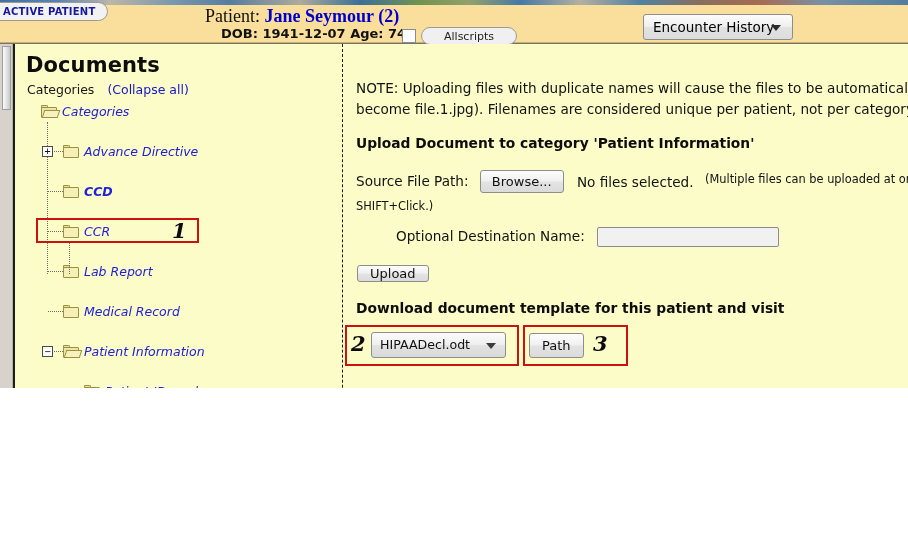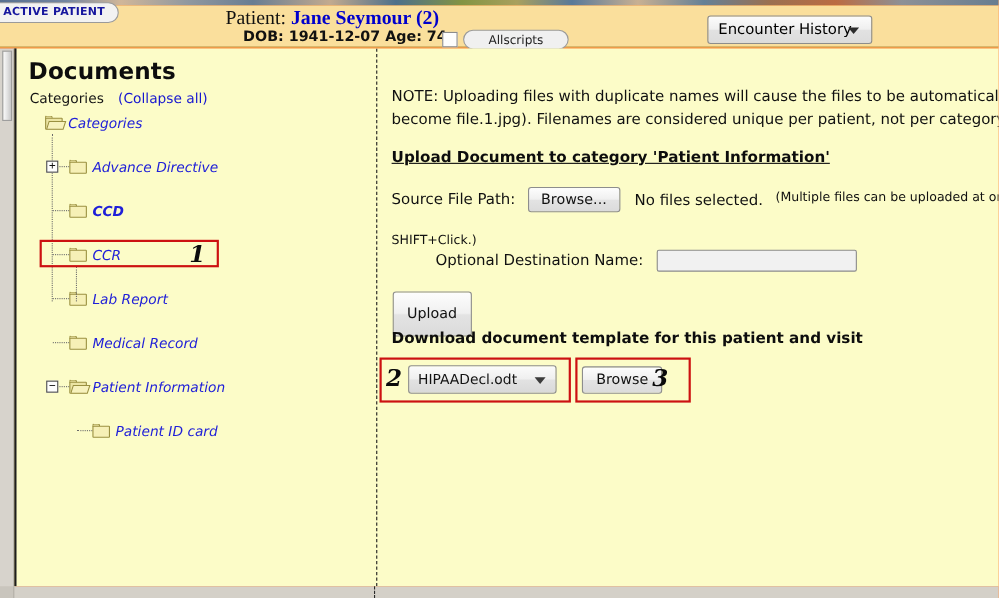--- a/index.html
+++ b/index.html
@@ -4,21 +4,21 @@
 <style>
   * { box-sizing: border-box; }
   html, body {
     margin: 0; padding: 0;
     width: 908px; height: 544px;
     overflow: hidden;
     background: #ffffff;
     font-family: "DejaVu Sans", "Liberation Sans", sans-serif;
   }
 
-  #app { position: relative; width: 908px; height: 544px; overflow: hidden; background:#f97316; }
+  #app { position: relative; width: 908px; height: 388px; overflow: hidden; background:#737373; }
 
   
   .top-strip {
     position: absolute; left: 0; top: 0; width: 908px; height: 5px;
     background:
       linear-gradient(to right,
         #3a6ea5 0px, #5b88b8 60px, #c9c2b0 110px, #7e9fb8 170px,
         #4f7fa8 230px, #b9b4a4 300px, #2f6f9f 360px, #6f9a4a 420px,
         #9aa86a 470px, #3c7ab0 520px, #c0bba8 580px, #4a83ad 640px,
         #8a6f5a 700px, #b06a4a 760px, #7a96ad 820px, #4d7fa6 908px);
@@ -191,21 +191,21 @@
   
   .rp { position: absolute; left: 328px; top: 0; width: 567px; height: 489px; overflow: hidden; }
   .note {
     position: absolute; left: 13px; top: 34px; width: 572px;
     font-size: 13.6px; color: #111; line-height: 21px;
     white-space: nowrap;
   }
   .note .l2 { display: block; }
   .sect-title {
     position: absolute; left: 13px; top: 91px;
-    font-size: 13.8px; font-weight: bold; color: #0d0d0d; white-space: nowrap; text-decoration: underline;
+    font-size: 13.8px; font-weight: bold; color: #0d0d0d; white-space: nowrap;
   }
   .src-row {
     position: absolute; left: 13px; top: 126px; width: 575px;
     font-size: 13.6px; color: #111; white-space: nowrap;
   }
   .btn {
     display: inline-block;
     background: linear-gradient(to bottom, #fdfdfd 0%, #f0f0f0 48%, #e3e3e3 52%, #dbdbdb 100%);
     border: 1px solid #8d8d8d;
     border-radius: 3px;
@@ -213,36 +213,36 @@
     padding: 3px 11px;
     vertical-align: middle;
     cursor: pointer;
   }
   .nofiles { margin-left: 9px; vertical-align: middle; }
   .paren {
     position: absolute; left: 349px; top: 2px;
     font-size: 11.4px; color: #111;
   }
   .paren2 {
-    position: absolute; left: 13px; top: 167px;
+    position: absolute; left: 13px; top: 155px;
     font-size: 11.4px; color: #111;
   }
   .dest-row {
     position: absolute; left: 13px; top: 183px;
     font-size: 13.6px; color: #111; white-space: nowrap; margin-left: 40px;
   }
   .txtinput {
     display: inline-block; width: 182px; height: 20px;
     background: #f1f1f1; border: 1px solid #8b8b8b;
     vertical-align: middle; margin-left: 8px;
     border-radius: 2px;
   }
   .upload-btn {
     position: absolute; left: 14px; top: 221px;
-    padding: 12px 12px; font-size: 13px;
+    padding: 0 12px; font-size: 13px;
   }
   .dl-title {
     position: absolute; left: 13px; top: 256px;
     font-size: 13.8px; font-weight: bold; color: #0d0d0d; white-space: nowrap;
   }
   .tmpl-select {
     position: absolute; left: 28px; top: 288px;
     width: 135px; height: 26px;
     background: linear-gradient(to bottom, #fbfbfb 0%, #efefef 48%, #e2e2e2 52%, #d9d9d9 100%);
     border: 1px solid #8d8d8d; border-radius: 3px;
@@ -433,21 +433,21 @@
 
       <div class="btn upload-btn">Upload</div>
 
       <div class="dl-title">Download document template for this patient and visit</div>
 
       <div class="tmpl-select">
         <span>HIPAADecl.odt</span>
         <span class="caret"></span>
       </div>
 
-      <div class="btn fetch-btn">Browse</div>
+      <div class="btn fetch-btn">Path</div>
 
       <div class="hl-box" style="left:2px; top:281px; width:174px; height:41px;"></div>
       <div class="hl-num" style="left:8px; top:287px;">2</div>
 
       <div class="hl-box" style="left:180px; top:281px; width:105px; height:41px;"></div>
       <div class="hl-num" style="left:250px; top:287px;">3</div>
 
     </div>
 
   </div>

